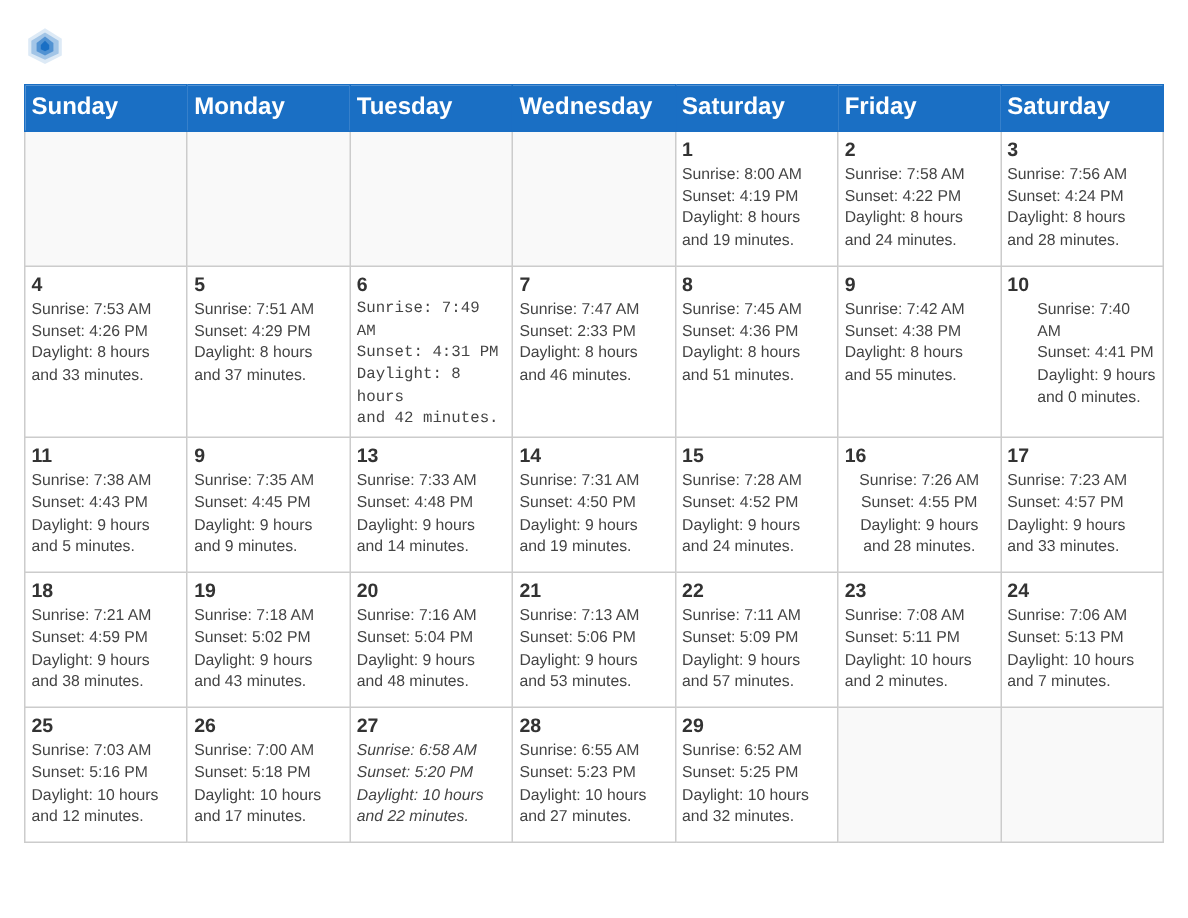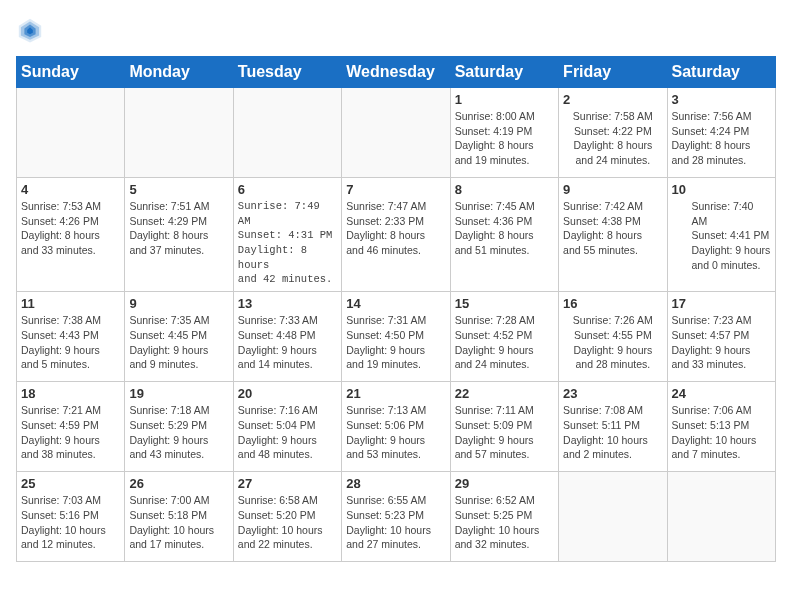--- a/index.html
+++ b/index.html
@@ -125,21 +125,21 @@
         <td class="empty"></td>
         <td>
           <div class="day-number">1</div>
           <div class="day-info" style="white-space: pre-line;">Sunrise: 8:00 AM
 Sunset: 4:19 PM
 Daylight: 8 hours
 and 19 minutes.</div>
         </td>
         <td>
           <div class="day-number">2</div>
-          <div class="day-info" style="white-space: pre-line; text-align: center;">Sunrise: 7:58 AM
+          <div class="day-info" style="white-space: pre-line;">Sunrise: 7:58 AM
 Sunset: 4:22 PM
 Daylight: 8 hours
 and 24 minutes.</div>
         </td>
         <td>
           <div class="day-number">3</div>
           <div class="day-info" style="white-space: pre-line;">Sunrise: 7:56 AM
 Sunset: 4:24 PM
 Daylight: 8 hours
 and 28 minutes.</div>
@@ -251,21 +251,21 @@
         <td>
           <div class="day-number">18</div>
           <div class="day-info" style="white-space: pre-line;">Sunrise: 7:21 AM
 Sunset: 4:59 PM
 Daylight: 9 hours
 and 38 minutes.</div>
         </td>
         <td>
           <div class="day-number">19</div>
           <div class="day-info" style="white-space: pre-line;">Sunrise: 7:18 AM
-Sunset: 5:29 PM
+Sunset: 5:02 PM
 Daylight: 9 hours
 and 43 minutes.</div>
         </td>
         <td>
           <div class="day-number">20</div>
           <div class="day-info" style="white-space: pre-line;">Sunrise: 7:16 AM
 Sunset: 5:04 PM
 Daylight: 9 hours
 and 48 minutes.</div>
         </td>
@@ -308,21 +308,21 @@
         </td>
         <td>
           <div class="day-number">26</div>
           <div class="day-info" style="white-space: pre-line;">Sunrise: 7:00 AM
 Sunset: 5:18 PM
 Daylight: 10 hours
 and 17 minutes.</div>
         </td>
         <td>
           <div class="day-number">27</div>
-          <div class="day-info" style="white-space: pre-line;">Sunrise: 6:58 AM
+          <div class="day-info" style="white-space: pre-line; font-style: italic;">Sunrise: 6:58 AM
 Sunset: 5:20 PM
 Daylight: 10 hours
 and 22 minutes.</div>
         </td>
         <td>
           <div class="day-number">28</div>
           <div class="day-info" style="white-space: pre-line;">Sunrise: 6:55 AM
 Sunset: 5:23 PM
 Daylight: 10 hours
 and 27 minutes.</div>

